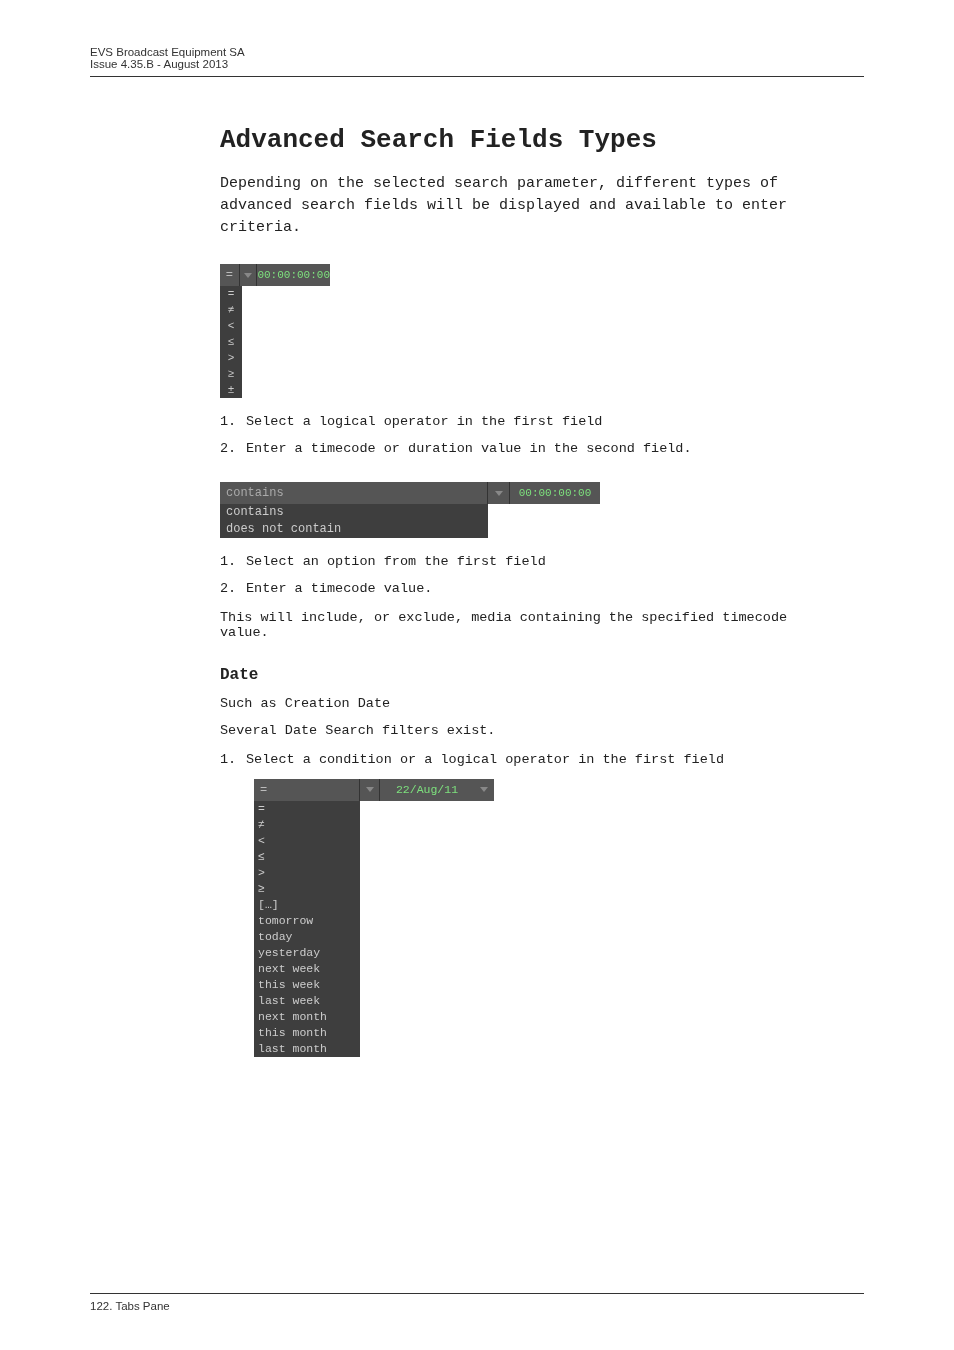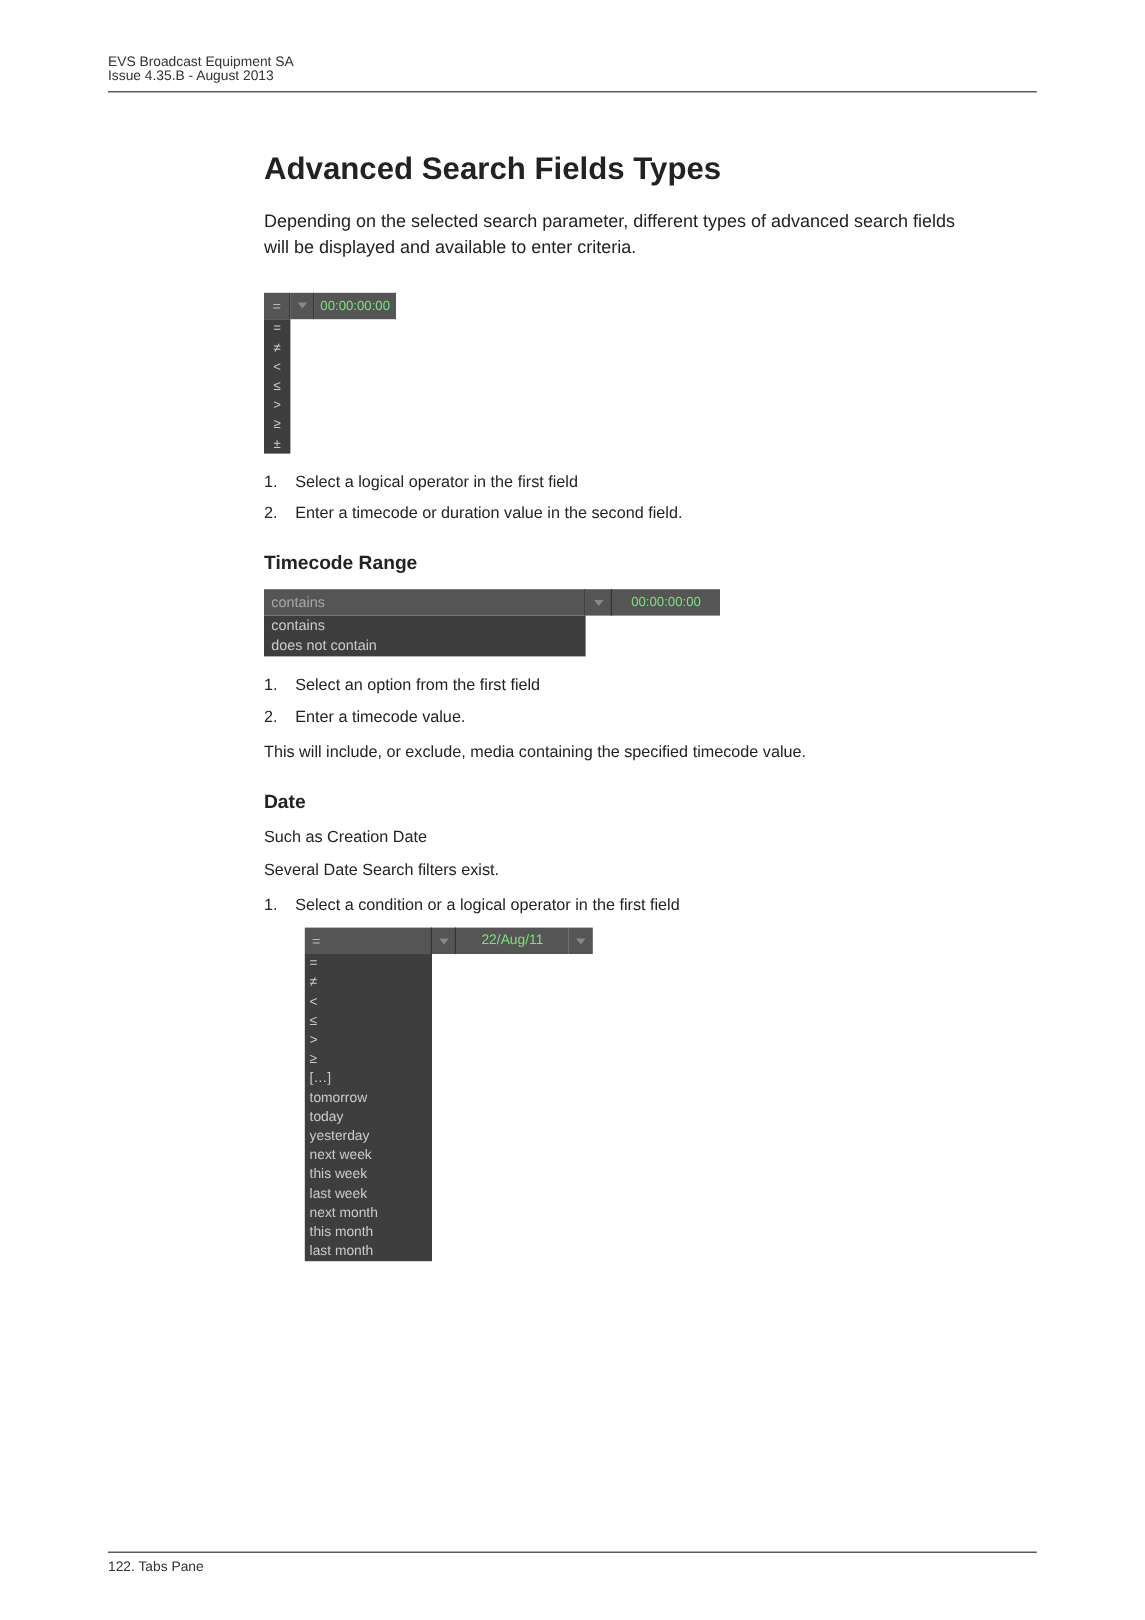--- a/index.html
+++ b/index.html
@@ -22,20 +22,21 @@
     font-size: 11.5px;
     color: #333;
     padding-bottom: 6px;
     border-bottom: 1px solid #333;
     margin-bottom: 48px;
     flex-direction: column;
   }
   .content {
     margin-left: 130px;
     width: 600px;
+    font-family: Liberation Mono, monospace;
   }
   h1.title {
     font-size: 26px;
     font-weight: bold;
     margin-bottom: 18px;
   }
   p.body {
     font-size: 15px;
     line-height: 1.45;
     margin-bottom: 26px;
@@ -233,21 +234,20 @@
       <li>
           <span class="num">1.</span>
           <span>Select a logical operator in the first field</span>
         </li>
       <li>
           <span class="num">2.</span>
           <span>Enter a timecode or duration value in the second field.</span>
         </li>
     </ol>
 
-    <h2 class="sub">Timecode Range</h2>
 
     <div class="dropdown-fig contains-fig">
       <div class="top-row">
         <div class="sel main">contains</div>
         <div class="sel arrow">
             <span class="arrow-glyph"></span>
           </div>
         <div class="sel tc">00:00:00:00</div>
       </div>
       <div class="list">

